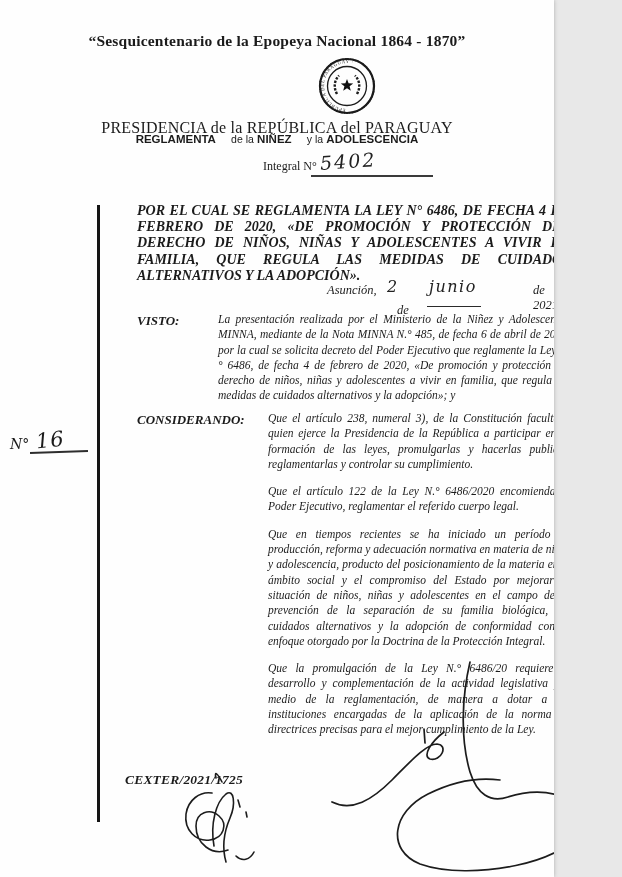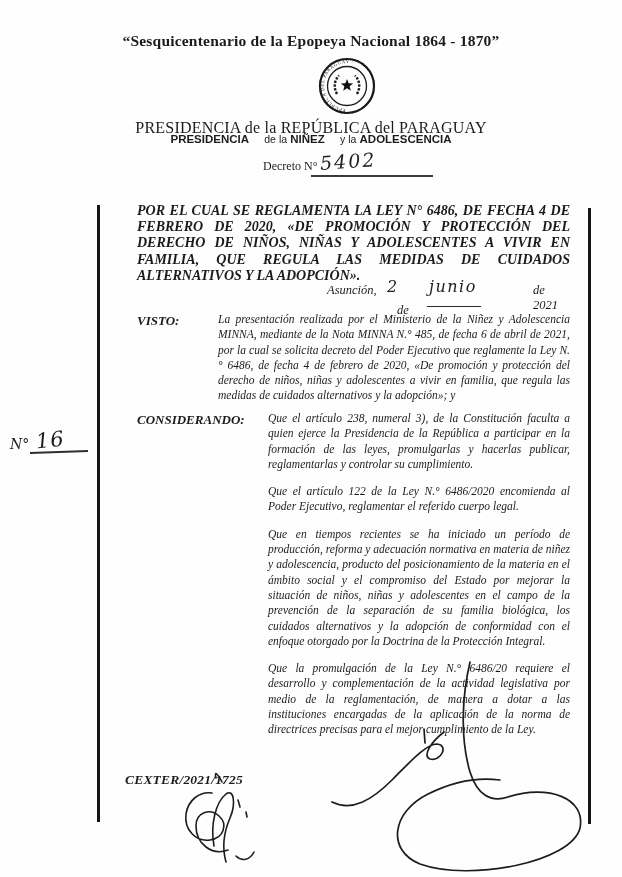--- a/index.html
+++ b/index.html
@@ -1,17 +1,17 @@
 <!DOCTYPE html>
 <html><head>
 <meta charset="utf-8">
 <style>
   html,body{margin:0;padding:0;background:#e8e8e8;}
   .page{
-    position:relative;width:622px;height:877px;background:#fefefe;
+    position:relative;width:554px;height:877px;background:#fefefe;
     font-family:"Liberation Serif",serif;color:#1b1b1b;overflow:hidden;
     box-shadow:0 0 4px rgba(0,0,0,.25);
   }
   .abs{position:absolute;}
   .center{left:0;right:0;text-align:center;}
   .header-quote{top:32px;font-size:15.5px;font-weight:bold;letter-spacing:.2px;}
   .presidencia{top:119px;font-size:16px;letter-spacing:.2px;}
   .ministerio{top:133px;font-size:11.5px;font-family:"Liberation Sans",sans-serif;}
   .ministerio .b{font-weight:bold;}
   .ministerio .sep{font-size:10.5px;margin-left:12px;}
@@ -68,28 +68,28 @@
       </text>
       <path d="M 19 37 C 15.5 31, 16 23.5, 21 18.5" fill="none" stroke="#1b1b1b" stroke-width="2.4" stroke-dasharray="2.4 1.4"></path>
       <path d="M 39 37 C 42.5 31, 42 23.5, 37 18.5" fill="none" stroke="#1b1b1b" stroke-width="2.4" stroke-dasharray="2.4 1.4"></path>
       <polygon points="29,22 30.6,26.3 35.2,26.5 31.6,29.3 32.8,33.8 29,31.2 25.2,33.8 26.4,29.3 22.8,26.5 27.4,26.3" fill="#101010"></polygon>
     </svg>
   </div>
 
   <div class="abs center presidencia">PRESIDENCIA de la REPÚBLICA del PARAGUAY</div>
 
   <div class="abs center ministerio">
-    <span class="b">PRESIDENCIA</span>
+    <span class="b">REGLAMENTA</span>
     <span class="sep">de la</span>
     <span class="b">NIÑEZ</span>
     <span class="sep">y la</span>
     <span class="b">ADOLESCENCIA</span>
   </div>
 
-  <div class="abs decreto-label">Decreto N°</div>
+  <div class="abs decreto-label">Integral N°</div>
   <div class="abs decree-underline"></div>
   <div class="abs decree-number">5402</div>
 
   <div class="abs vline vline-left"></div>
   <div class="abs vline vline-right"></div>
 
   <div class="abs margin-note">
     <span class="mn-label">N°</span>
     <span class="mn-num">16</span>
     <span class="mn-line"></span>

